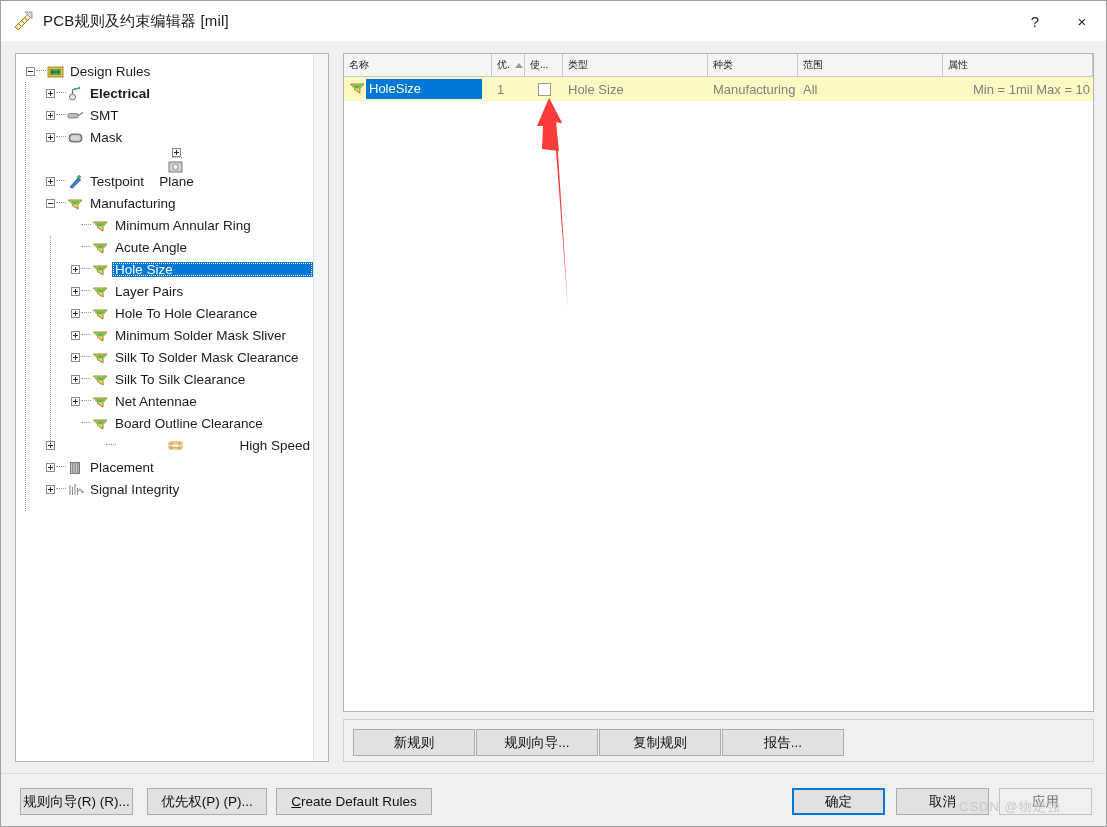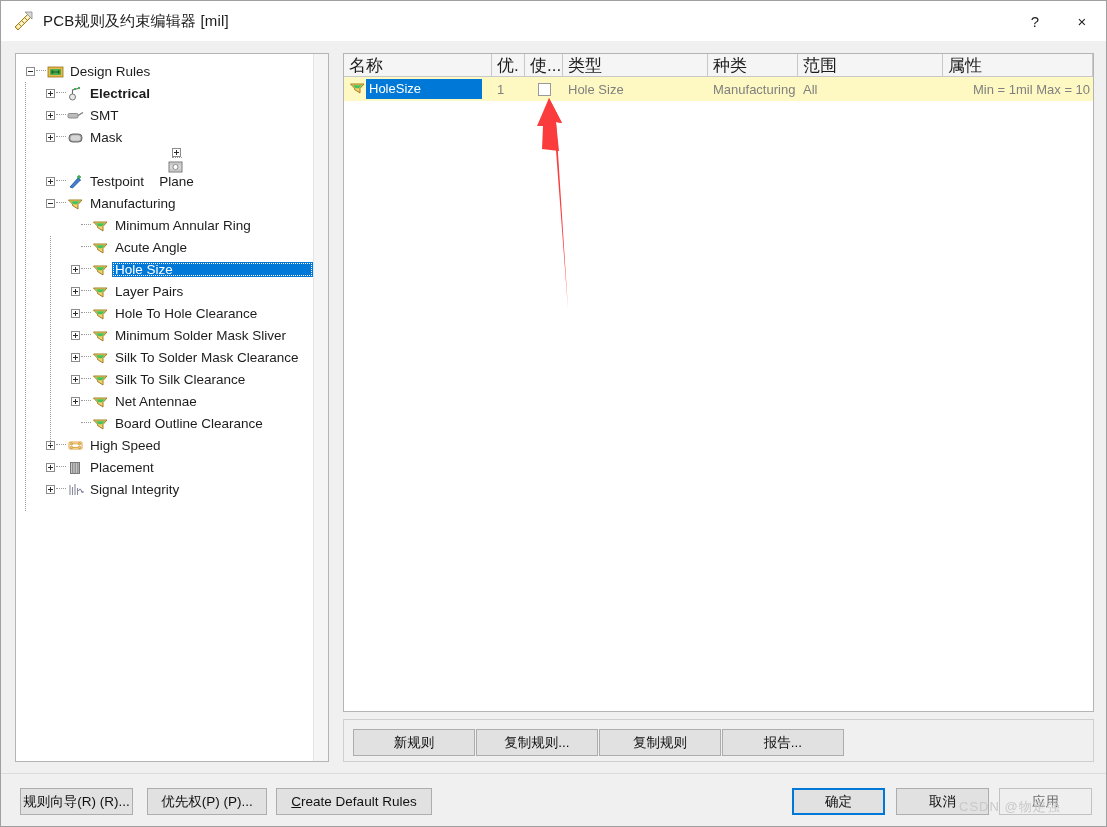--- a/index.html
+++ b/index.html
@@ -127,21 +127,21 @@
     box-sizing: border-box;
     overflow: hidden;
   }
   .lhead {
     display: flex; height: 23px;
     background: #f5f5f5;
     border-bottom: 1px solid #c8c8c8;
     box-sizing: border-box;
   }
   .lhead .hc {
-    font-size: 17px; color: #1c1c1c;
+    font-size: 10px; color: #1c1c1c;
     padding-left: 5px;
     display: flex; align-items: center;
     border-right: 1px solid #c8c8c8;
     box-sizing: border-box;
     overflow: hidden;
     white-space: nowrap;
     position: relative;
   }
   .sortarrow {
     margin-left: 5px;
@@ -417,21 +417,21 @@
         </div>
         <div class="tnode" style="padding-left: 55px;">
           <span class="expander spacer"></span>
           <span class="dots"></span>
           <span class="ticon"><svg width="17" height="15" viewBox="0 0 17 15">
               <path d="M1.5 4 L15 4 L11 8.5 L11 13 L5.5 9.5 L5.5 8.2 Z" fill="#f2d06b" stroke="#9a7312" stroke-width="0.9"></path>
               <path d="M4 5.2 L13 5.2 L9.8 8.2 L6.6 8.2 Z" fill="#3ec45c"></path>
             </svg></span>
           <span class="tlabel">Board Outline Clearance</span>
         </div>
-        <div class="tnode" style="padding-left: 30px;">
+        <div class="tnode" style="padding-left: 30px; justify-content: space-between;">
           <span class="expander plus"></span>
           <span class="dots"></span>
           <span class="ticon"><svg width="17" height="15" viewBox="0 0 17 15">
               <rect x="2" y="4" width="13" height="7" rx="1" fill="none" stroke="#e0a030" stroke-width="1"></rect>
               <circle cx="4.5" cy="5.8" r="1.2" fill="#f4c870" stroke="#b07c18" stroke-width="0.6"></circle>
               <circle cx="12.5" cy="5.8" r="1.2" fill="#f4c870" stroke="#b07c18" stroke-width="0.6"></circle>
               <circle cx="4.5" cy="9.4" r="1.2" fill="#f4c870" stroke="#b07c18" stroke-width="0.6"></circle>
               <circle cx="12.5" cy="9.4" r="1.2" fill="#f4c870" stroke="#b07c18" stroke-width="0.6"></circle>
               <path d="M5.8 5.8 L11.2 5.8 M5.8 9.4 L11.2 9.4" stroke="#e0a030" stroke-width="1"></path>
             </svg></span>
@@ -504,21 +504,21 @@
           <div class="rc" style="width: 145px;">Hole Size</div>
           <div class="rc" style="width: 90px;">Manufacturing</div>
           <div class="rc" style="width: 145px;">All</div>
           <div class="rc" style="width: 150px; padding-left: 30px;">Min = 1mil   Max = 10</div>
         </div>
       </div>
   </div>
 
   <div class="rulebtns" id="rule-buttons">
       <div class="btn" style="left: 9px;">新规则</div>
-      <div class="btn" style="left: 132px;">复制规则...</div>
+      <div class="btn" style="left: 132px;">规则向导...</div>
       <div class="btn" style="left: 255px;">复制规则</div>
       <div class="btn" style="left: 378px;">报告...</div>
     </div>
 
   <div class="bottombar">
     <div class="btn" style="left:19px; width:113px;">规则向导(R) (R)...</div>
     <div class="btn" style="left:146px; width:120px;">优先权(P) (P)...</div>
     <div class="btn" style="left:275px; width:156px;">
       <span class="underline">C</span>
         <span>reate Default Rules</span>

